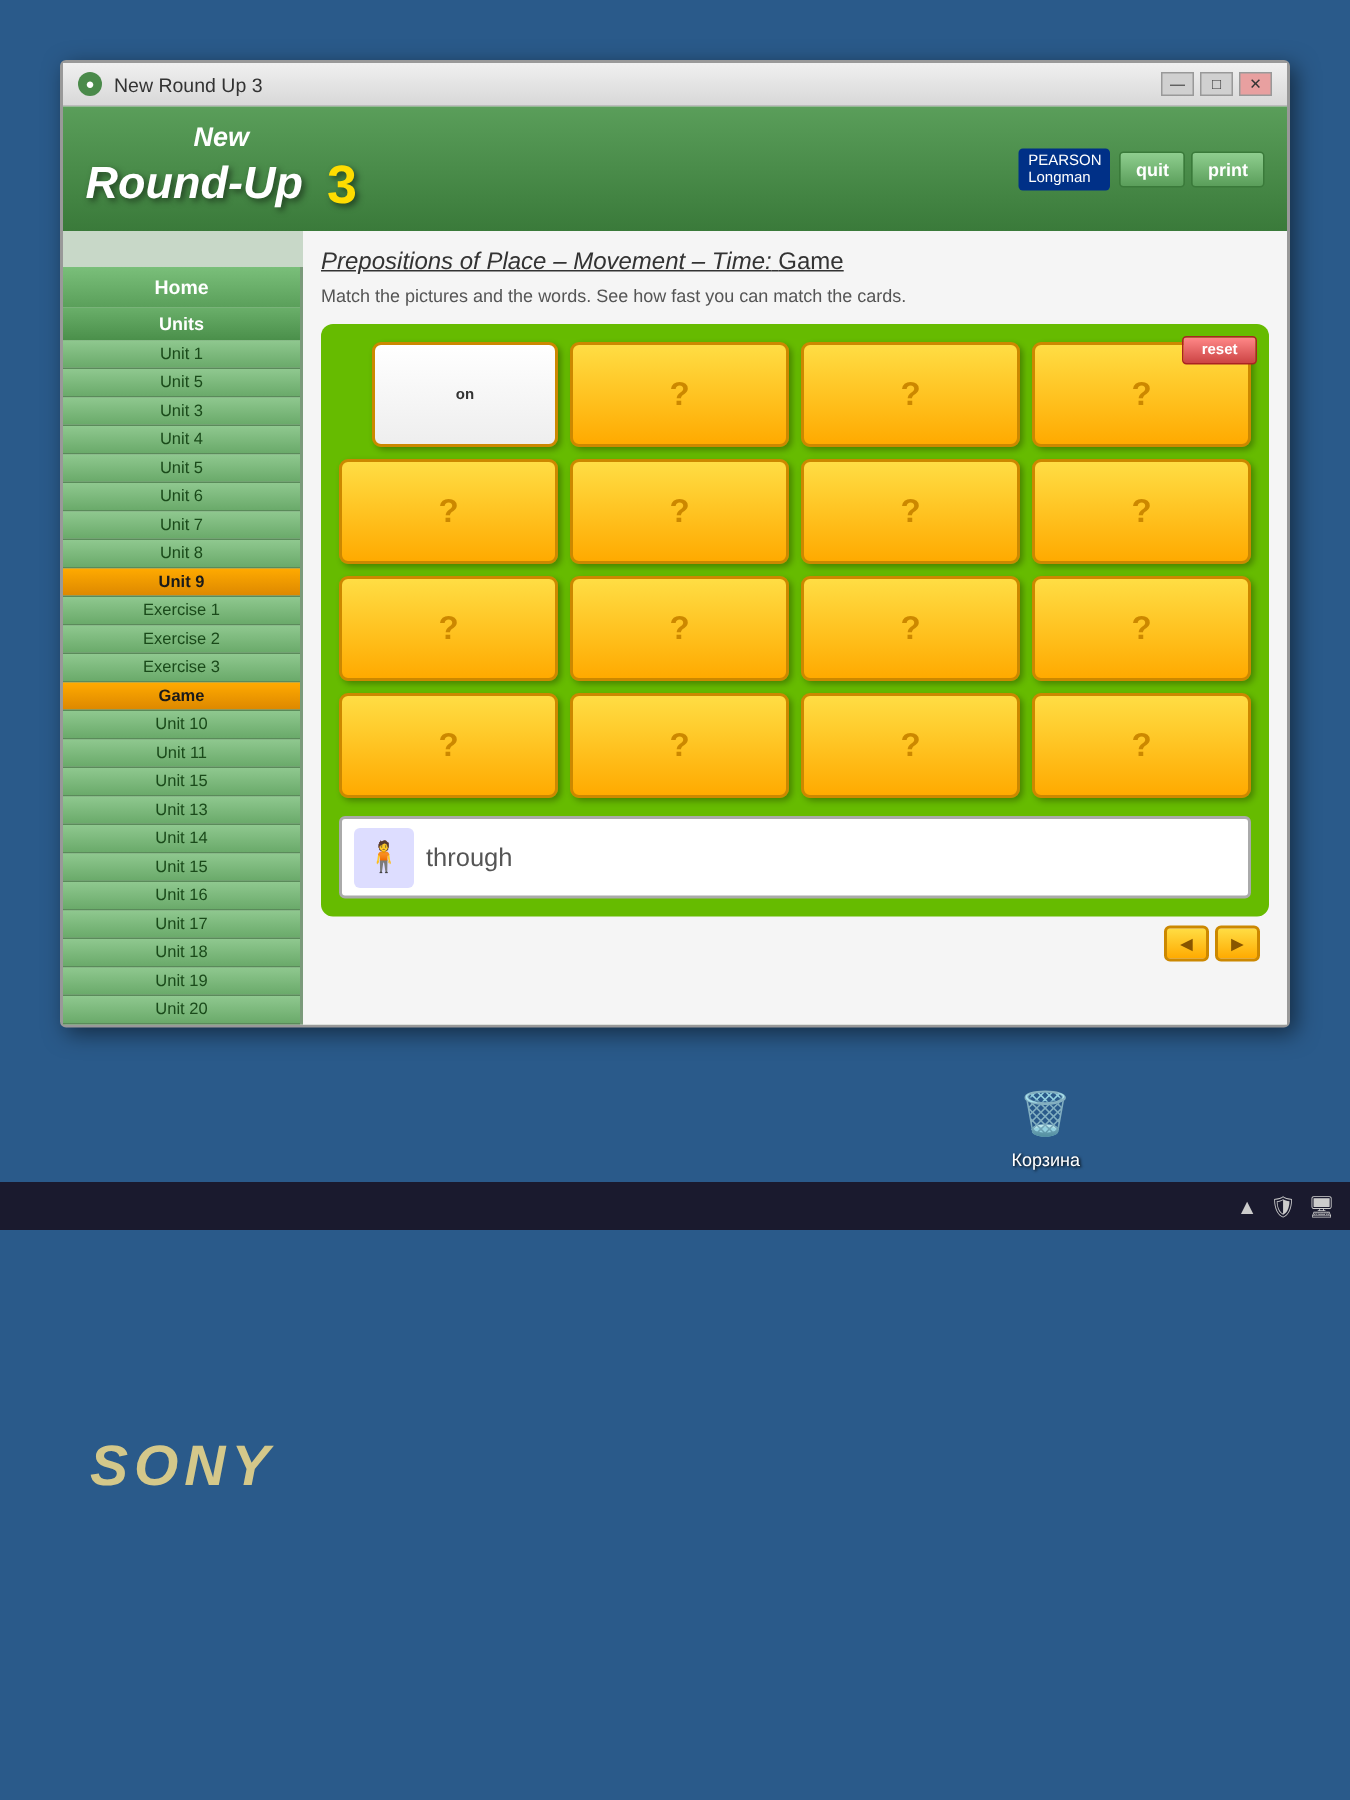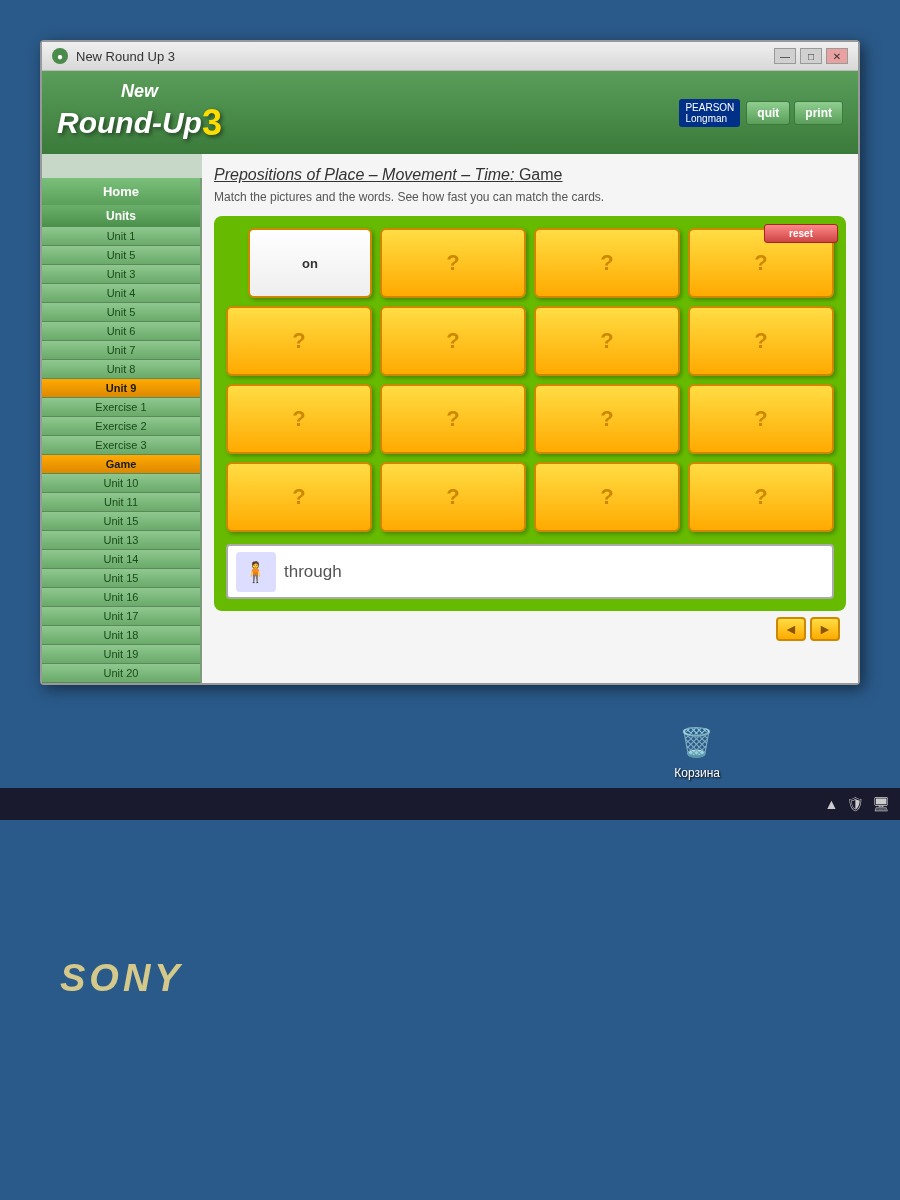--- a/index.html
+++ b/index.html
@@ -221,21 +221,21 @@
     }
 
     .reset-btn {
       position: absolute;
       top: 8px;
       right: 8px;
       background: linear-gradient(to bottom, #ff8888, #cc4444);
       color: white;
       font-size: 10px;
       font-weight: bold;
-      padding: 3px 24px;
+      padding: 3px 12px;
       border-radius: 3px;
       border: 1px solid #aa2222;
       cursor: pointer;
     }
 
     
     .card-grid {
       display: grid;
       grid-template-columns: repeat(4, 1fr);
       gap: 8px;
@@ -253,21 +253,21 @@
       cursor: pointer;
       font-size: 18px;
       font-weight: bold;
       color: #cc7700;
       box-shadow: 2px 2px 4px rgba(0,0,0,0.3);
     }
 
     .card.revealed {
       background: linear-gradient(to bottom, #ffffff, #eeeeee);
       color: #333;
-      font-size: 13px;
+      font-size: 10px;
       margin-left: 22px;
     }
 
     .card-question {
       color: #cc8800;
       font-size: 22px;
       font-weight: bold;
     }
 
     
@@ -385,21 +385,21 @@
     .logo-new-text {
       font-size: 18px;
       font-weight: bold;
       color: white;
       font-style: italic;
     }
 
     .logo-main {
       display: flex;
       align-items: center;
-      gap: 0;
+      gap: 16px;
     }
   </style>
 </head>
 <body>
 
 <div class="desktop">
 
   <div class="window">
 
     <div class="title-bar">

